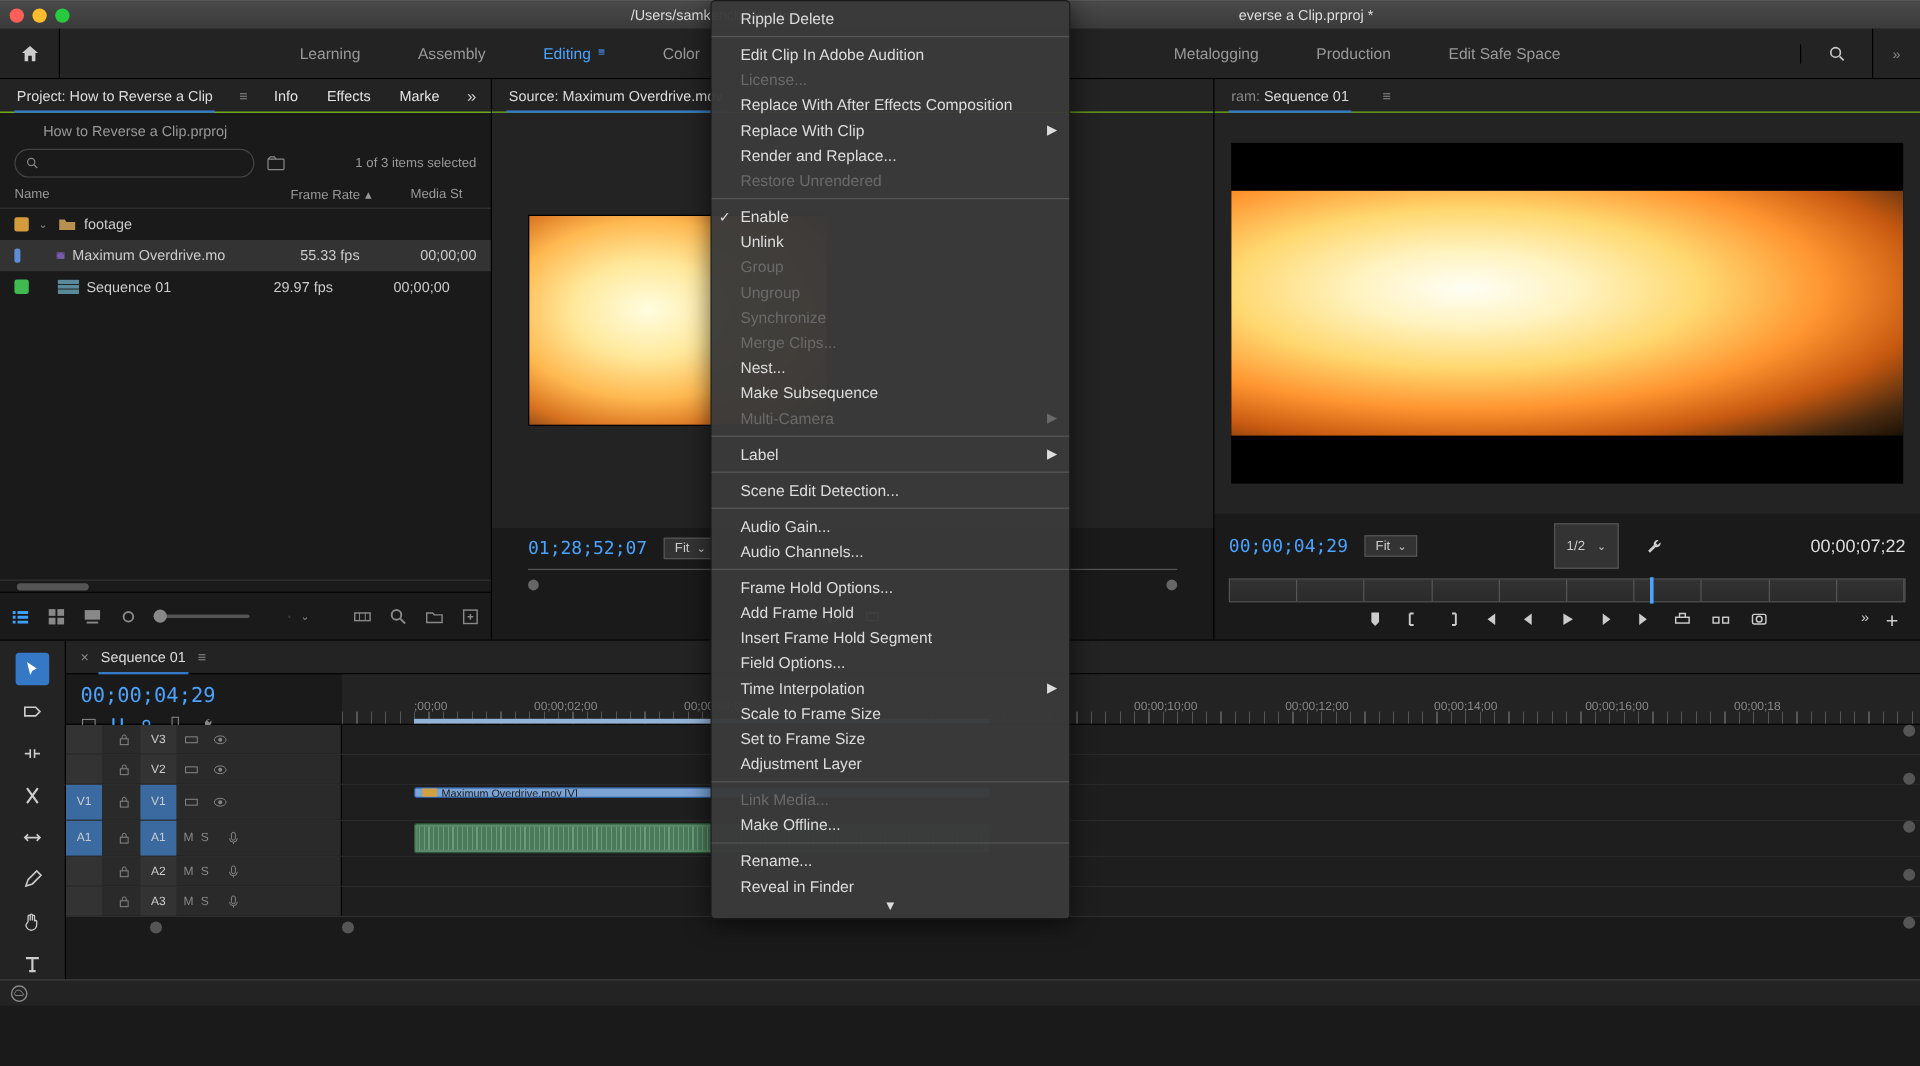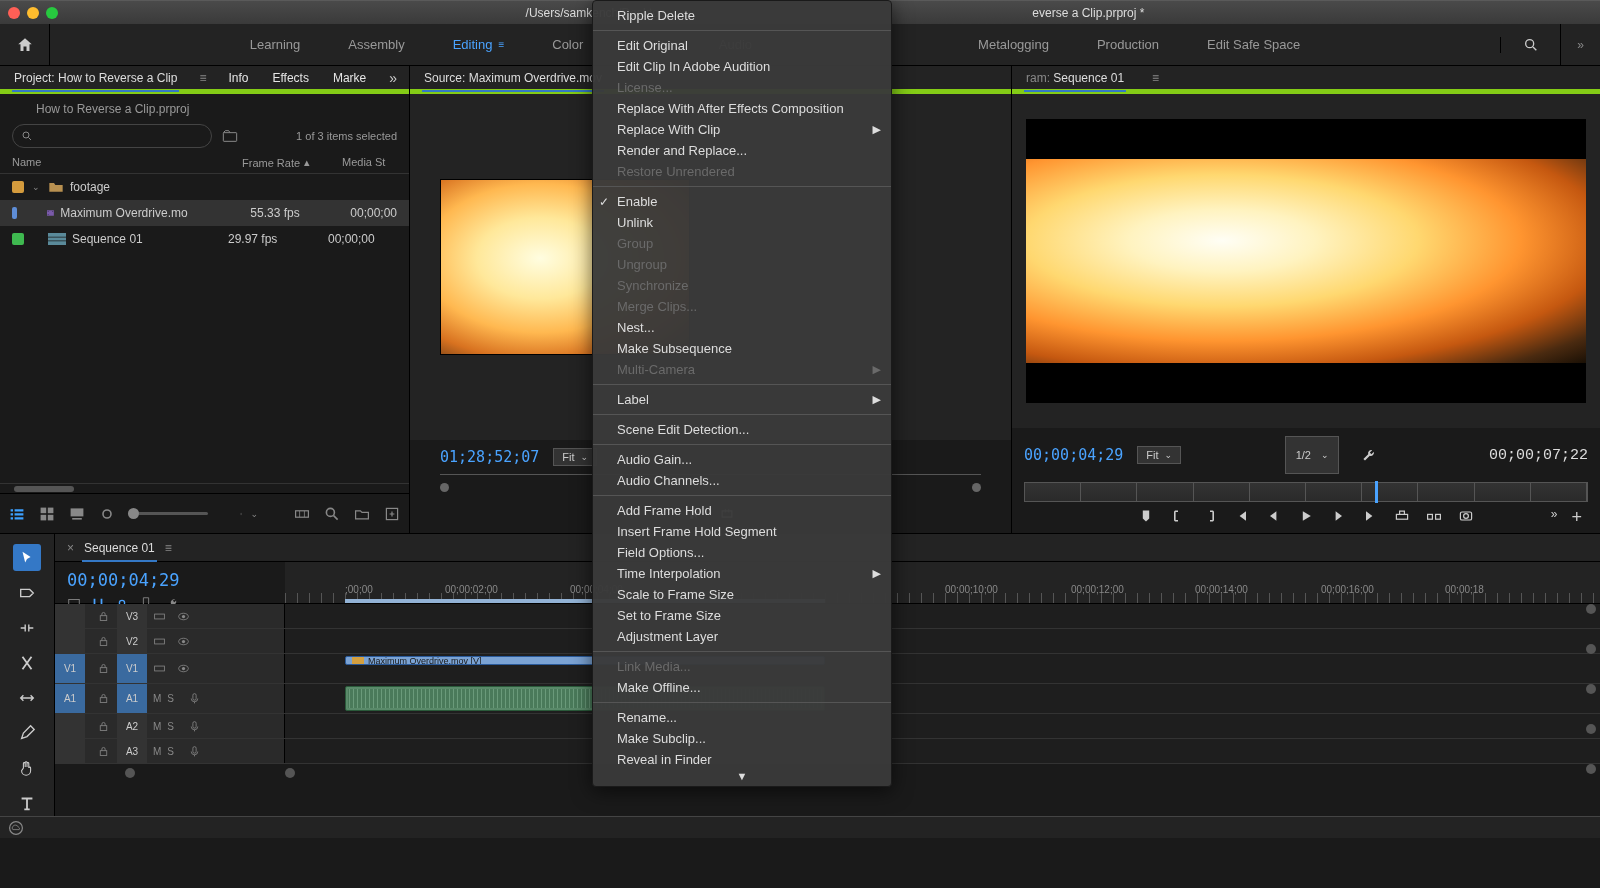--- a/index.html
+++ b/index.html
@@ -12,21 +12,21 @@
 .workspace-bar{height:42px;background:#232323;display:flex;align-items:center;border-bottom:1px solid #000}
 .home-btn{width:50px;height:42px;display:flex;align-items:center;justify-content:center;border-right:1px solid #000}
 .home-btn svg{width:18px;height:18px;fill:#ccc}
 .workspaces{display:flex;flex:1;justify-content:center;gap:0}
 .ws-item{padding:0 24px;height:42px;display:flex;align-items:center;color:#999;cursor:pointer;font-size:13px}
 .ws-item.active{color:#4aa3ff}
 .ws-dd{margin-left:6px;color:#4aa3ff;font-size:10px}
 .ws-end{width:60px;display:flex;align-items:center;justify-content:center;border-left:1px solid #000}
 .panels-top{height:468px;display:flex;border-bottom:1px solid #000}
 .panel-left{width:410px;display:flex;flex-direction:column;border-right:1px solid #000}
-.panel-tabs{height:28px;display:flex;align-items:center;padding:0 12px;gap:20px;background:#232323;border-bottom:5px solid #84cc16}
+.panel-tabs{height:28px;display:flex;align-items:center;padding:0 12px;gap:20px;background:#232323;border-bottom:1px solid #84cc16}
 .panel-tab{color:#e5e5e5;font-size:12px;cursor:pointer;padding:0 2px}
 .panel-tab.active{color:#ddd;position:relative}
 .panel-tab.active::after{content:'';position:absolute;bottom:-7px;left:0;right:0;height:2px;background:#3478c6}
 .panel-tab-opts{margin-left:auto;cursor:pointer;font-size:14px}
 .panel-header{padding:8px 12px 4px;color:#999;display:flex;align-items:center}
 .search-row{display:flex;align-items:center;padding:4px 12px;gap:10px}
 .search-box{flex:0 0 200px;height:24px;background:#1a1a1a;border:1px solid #444;border-radius:12px;display:flex;align-items:center;padding:0 8px}
 .search-box svg{width:12px;height:12px;fill:#888}
 .bin-icon{width:16px;height:14px;fill:#888}
 .sel-info{margin-left:auto;color:#999;font-size:11px}
@@ -62,21 +62,21 @@
 .src-timeline::after{content:'';position:absolute;right:0;top:8px;width:9px;height:9px;background:#666;border-radius:50%}
 .src-buttons{display:flex;justify-content:center;gap:16px;padding:8px 0;align-items:center}
 .src-btn svg{width:16px;height:16px;fill:#ccc}
 .src-extra{display:flex;gap:14px;position:absolute;right:12px}
 .panel-right{width:588px;display:flex;flex-direction:column}
 .prog-view{flex:1;background:#232323;padding:12px 8px;display:flex;align-items:center;justify-content:center}
 .prog-thumb{width:560px;height:284px;background:#000;position:relative;overflow:hidden}
 .prog-thumb-inner{position:absolute;top:40px;left:0;right:0;bottom:40px;background:radial-gradient(ellipse at 35% 40%,#fffef5 0%,#fff3c0 18%,#ffd870 38%,#ff9530 58%,#c55810 75%,#4a2a10 90%,#1a1005 100%)}
 .prog-controls{padding:8px 12px;display:flex;align-items:center;gap:14px}
 .prog-controls .tc-blue{font-size:15px}
-.tc-white{color:#ddd;font-family:Liberation Mono, monospace;font-size:15px;margin-left:auto}
+.tc-white{color:#ddd;font-family:Liberation Sans, sans-serif;font-size:15px;margin-left:auto}
 .half-dd{background:#333;border:1px solid #555;padding:12px 10px;font-size:11px;color:#ccc;display:flex;align-items:center;gap:10px;margin-left:auto}
 .wrench{width:16px;height:16px;margin:0 8px}
 .prog-timeline{height:20px;margin:0 12px;background:linear-gradient(#333,#2a2a2a);border:1px solid #555;position:relative}
 .prog-timeline-marks{position:absolute;inset:0;display:flex}
 .prog-tl-m{flex:1;border-right:1px solid #555}
 .prog-playhead{position:absolute;left:350px;top:-2px;bottom:-2px;width:3px;background:#4aa3ff}
 .prog-buttons{display:flex;justify-content:center;gap:16px;padding:6px 0;align-items:center;position:relative}
 .prog-buttons .src-extra{right:18px}
 .timeline-area{display:flex;height:282px}
 .tool-panel{width:55px;background:#232323;border-right:1px solid #000;display:flex;flex-direction:column;align-items:center;padding-top:10px;gap:8px}
@@ -682,23 +682,20 @@
       <path d="M6 12a3 3 0 010-4 4 4 0 017 1 2 2 0 011 3z" fill="none" stroke="#888"></path>
     </svg>
 </div>
 
 <div class="ctx-menu" id="ctx">
     <div class="ctx-item">
       <span>Ripple Delete</span>
     </div>
     <div class="ctx-sep"></div>
     <div class="ctx-item">
-      <span>Edit Original</span>
-    </div>
-    <div class="ctx-item">
       <span>Edit Clip In Adobe Audition</span>
     </div>
     <div class="ctx-item disabled">
       <span>License...</span>
     </div>
     <div class="ctx-item">
       <span>Replace With After Effects Composition</span>
     </div>
     <div class="ctx-item">
       <span>Replace With Clip</span>
@@ -751,20 +748,23 @@
     </div>
     <div class="ctx-sep"></div>
     <div class="ctx-item">
       <span>Audio Gain...</span>
     </div>
     <div class="ctx-item">
       <span>Audio Channels...</span>
     </div>
     <div class="ctx-sep"></div>
     <div class="ctx-item">
+      <span>Frame Hold Options...</span>
+    </div>
+    <div class="ctx-item">
       <span>Add Frame Hold</span>
     </div>
     <div class="ctx-item">
       <span>Insert Frame Hold Segment</span>
     </div>
     <div class="ctx-item">
       <span>Field Options...</span>
     </div>
     <div class="ctx-item">
       <span>Time Interpolation</span>
@@ -784,19 +784,16 @@
       <span>Link Media...</span>
     </div>
     <div class="ctx-item">
       <span>Make Offline...</span>
     </div>
     <div class="ctx-sep"></div>
     <div class="ctx-item">
       <span>Rename...</span>
     </div>
     <div class="ctx-item">
-      <span>Make Subclip...</span>
-    </div>
-    <div class="ctx-item">
       <span>Reveal in Finder</span>
     </div>
     <div class="ctx-more">▼</div>
   </div>
 
 </body></html>

